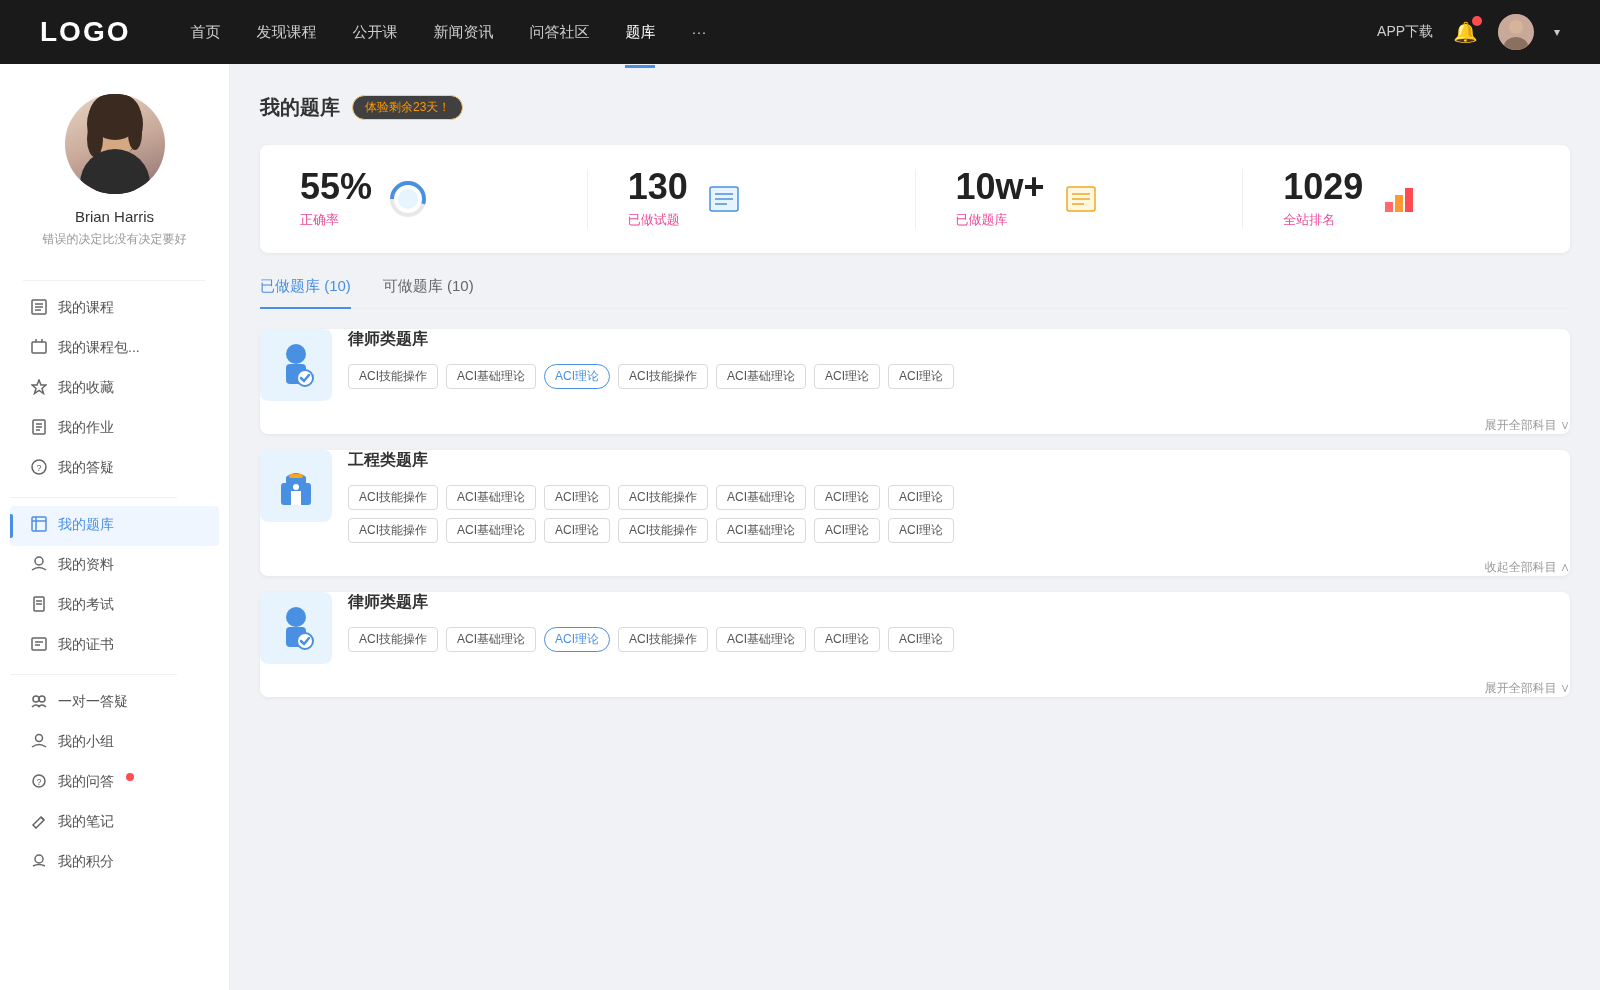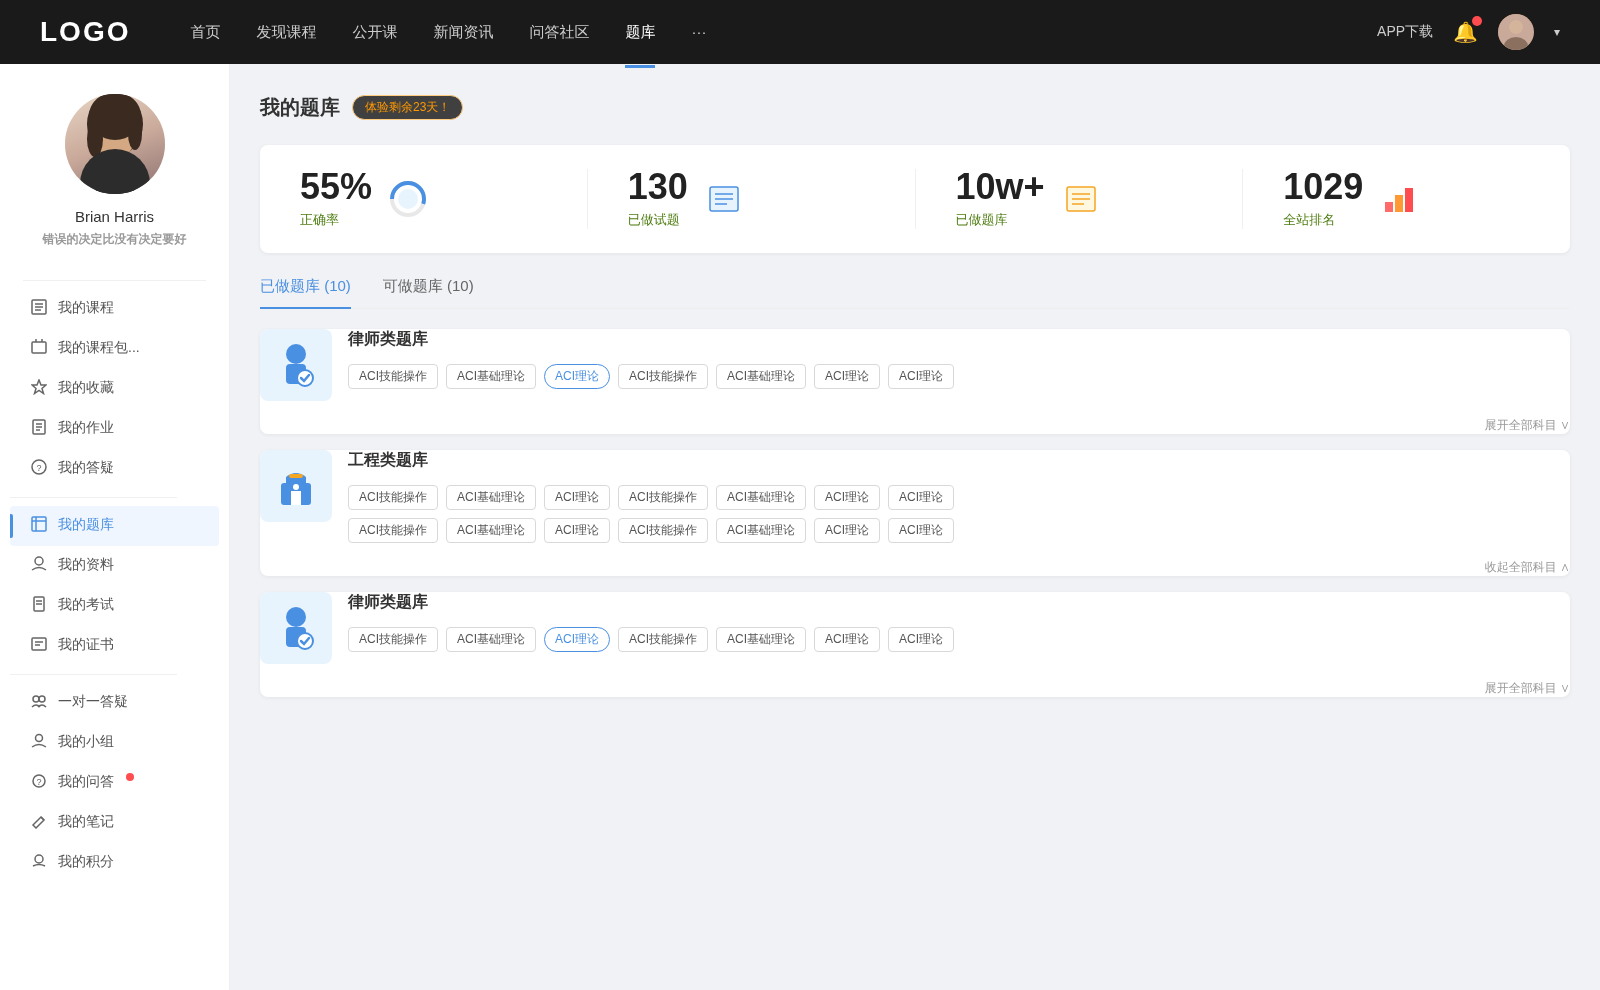--- a/index.html
+++ b/index.html
@@ -154,21 +154,20 @@
     }
     .sidebar-name {
       font-size: 15px;
       color: #333;
       margin-bottom: 6px;
     }
     .sidebar-motto {
       font-size: 12px;
       color: #999;
       margin-bottom: 24px;
-      font-weight: bold;
     }
     .sidebar-divider {
       width: 80%;
       height: 1px;
       background: #f0f0f0;
       margin: 8px 0;
     }
     .sidebar-menu {
       width: 100%;
       padding: 0 10px;
@@ -261,21 +260,21 @@
     }
     .stat-text {}
     .stat-value {
       font-size: 36px;
       font-weight: 700;
       color: #222;
       line-height: 1;
     }
     .stat-label {
       font-size: 13px;
-      color: #4d7c0f;
+      color: #ec4899;
       margin-top: 6px;
     }
     .stat-icon {
       width: 40px;
       height: 40px;
       border-radius: 50%;
       display: flex;
       align-items: center;
       justify-content: center;
       font-size: 20px;

